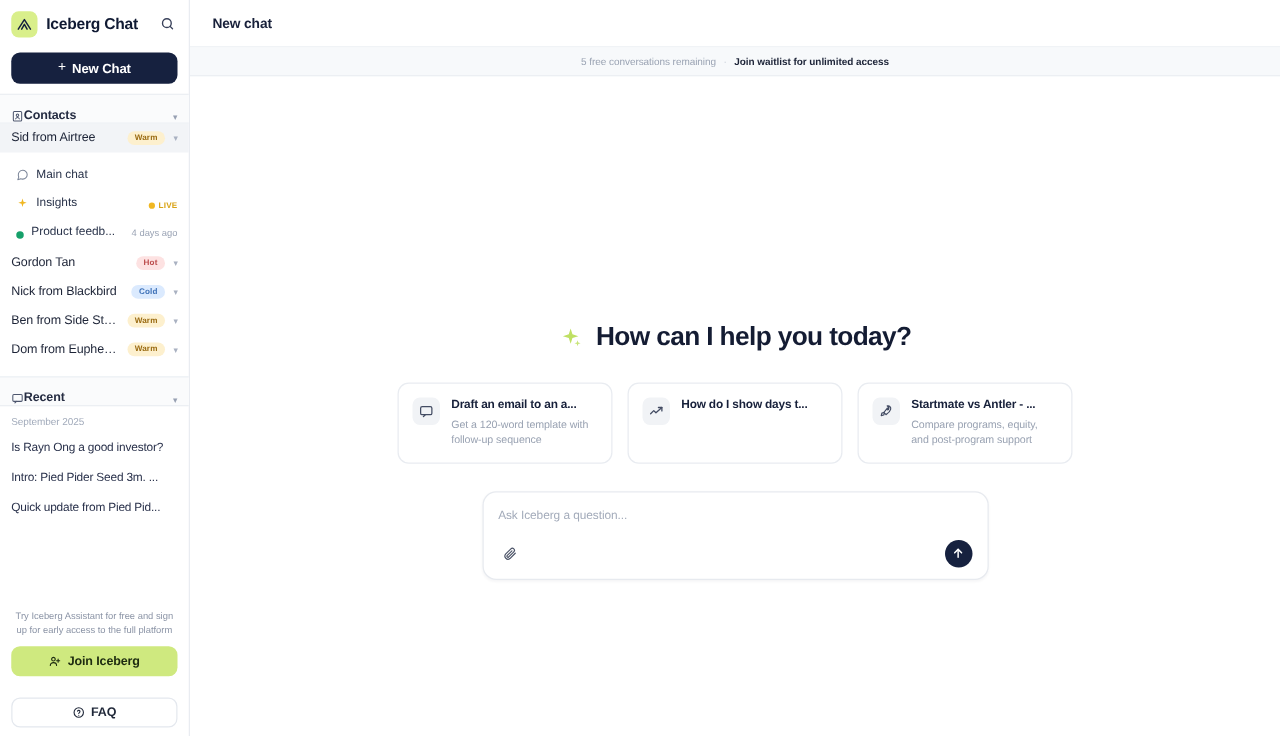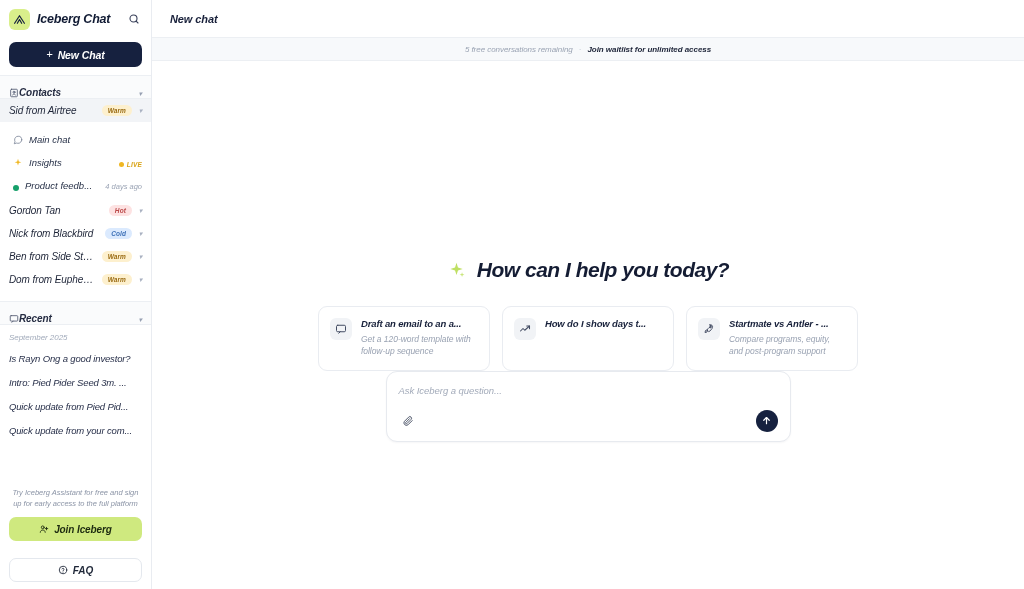--- a/index.html
+++ b/index.html
@@ -10,21 +10,20 @@
     overflow: hidden;
     background: #ffffff;
     font-family: "Liberation Sans", sans-serif;
     color: #1b2236;
   }
 
   .app {
     display: flex;
     width: 1024px;
     height: 481px;
-    font-style: italic;
   }
 
   
   .sidebar {
     width: 152px;
     height: 589px;
     background: #ffffff;
     border-right: 1px solid #e9ecf1;
     display: flex;
     flex-direction: column;
@@ -274,20 +273,21 @@
   .hero-title {
     font-size: 21px;
     font-weight: bold;
     color: #141c33;
     letter-spacing: -0.5px;
   }
 
   .cards {
     display: flex;
     gap: 12px;
+    margin-bottom: 22px;
   }
   .card {
     width: 172px;
     border: 1px solid #e9ecf1;
     border-radius: 9px;
     padding: 11px 11px 12px;
     display: flex;
     gap: 9px;
     background: #ffffff;
   }
@@ -469,21 +469,20 @@
       </span>
       <span class="sec-title">Recent</span>
       <span class="caret">▾</span>
     </div>
 
     <div class="recent-list">
       <div class="recent-month">September 2025</div>
       <div class="recent-item">Is Rayn Ong a good investor?</div>
       <div class="recent-item">Intro: Pied Pider Seed 3m. ...</div>
       <div class="recent-item">Quick update from Pied Pid...</div>
-      <div class="recent-item">Quick update from your com...</div>
     </div>
 
     <div class="sidebar-spacer"></div>
 
     <div class="cta-wrap">
       <div class="cta-text">Try Iceberg Assistant for free and sign up for early access to the full platform</div>
       <div class="join-btn">
         <span style="display:flex">
           <svg width="10" height="10" viewBox="0 0 24 24" fill="none" stroke="#1d2b10" stroke-width="2.1" stroke-linecap="round" stroke-linejoin="round">
             <circle cx="9" cy="8" r="3.4"></circle>

